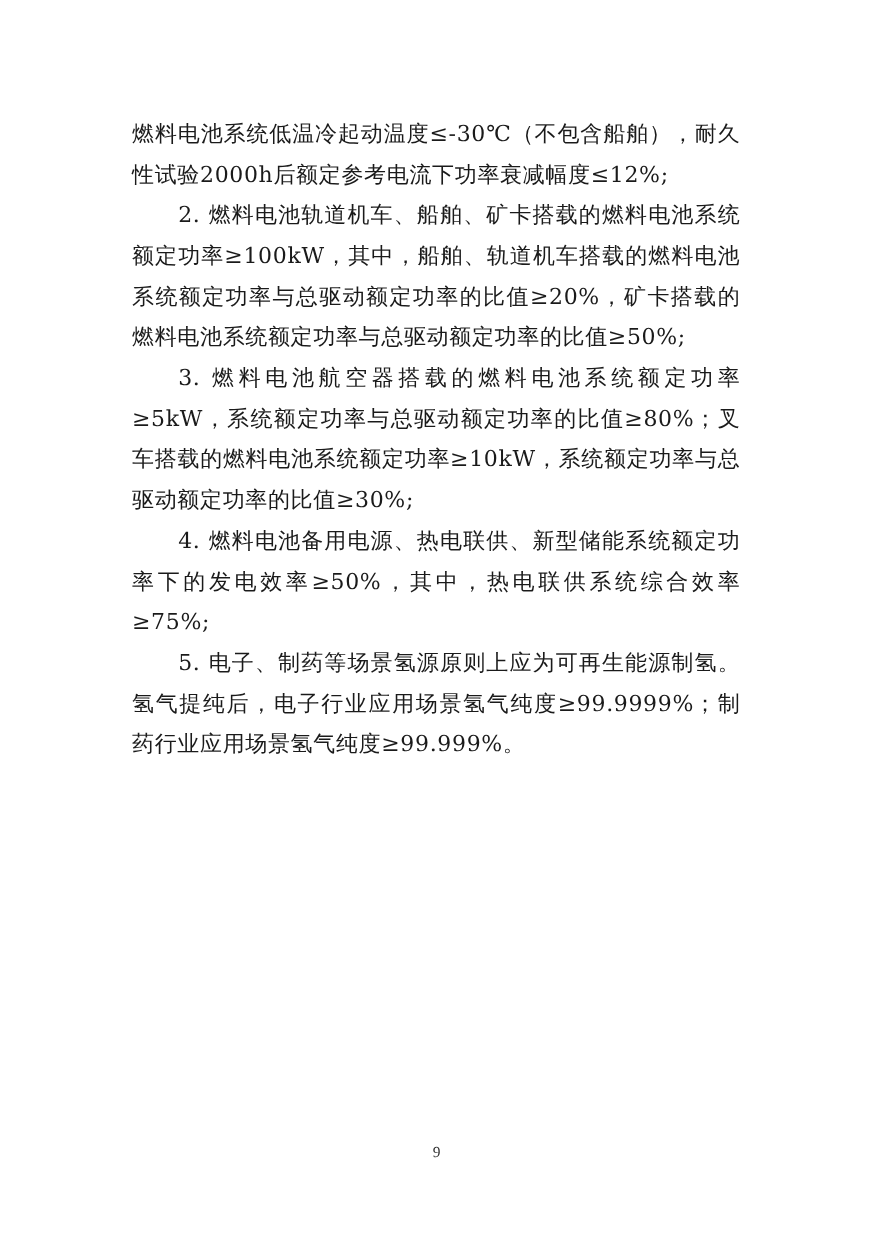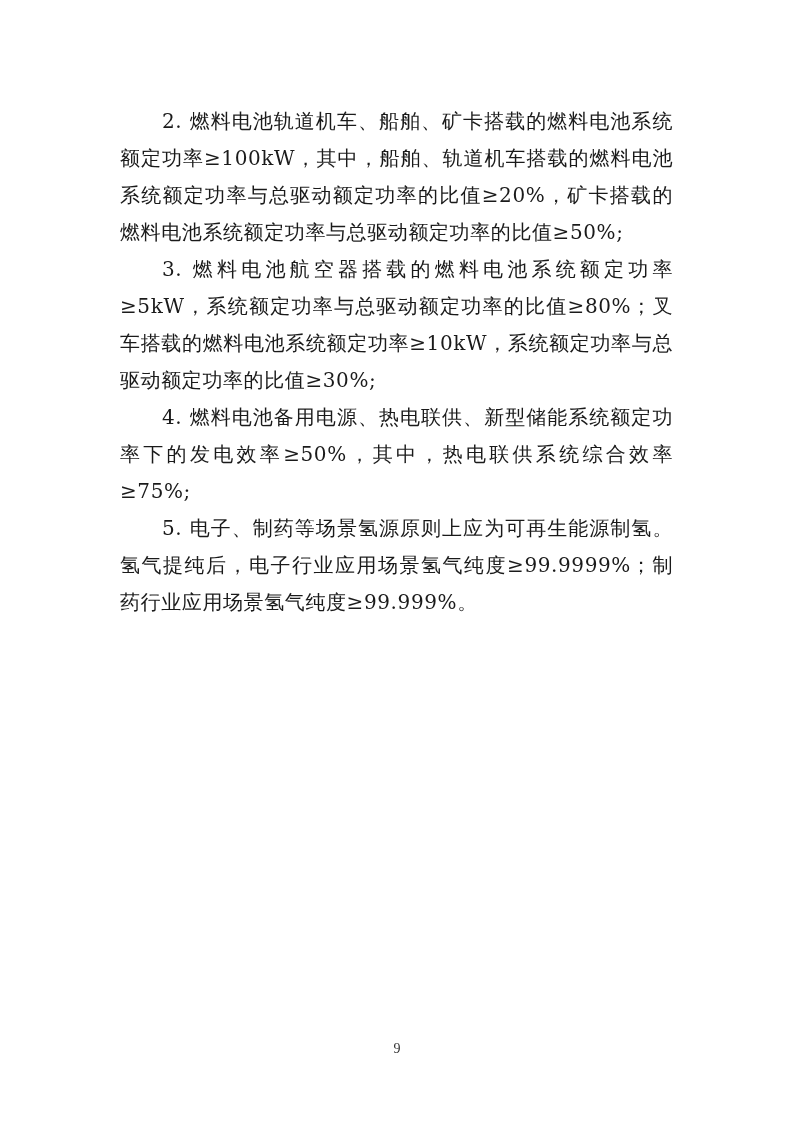--- a/index.html
+++ b/index.html
@@ -21,19 +21,20 @@
     position: absolute; left: 0; width: 794px; top: 1041px;
     text-align: center;
     font-family: "Liberation Serif", serif; font-size: 14px; color: #333;
   }
 </style>
 </head>
 <body>
 
 <div class="page">
   <div class="content">
+    <p class="para">燃料电池系统低温冷起动温度≤-30℃（不包含船舶），耐久性试验2000h后额定参考电流下功率衰减幅度≤12%;</p>
     <p class="para indent">2. 燃料电池轨道机车、船舶、矿卡搭载的燃料电池系统额定功率≥100kW，其中，船舶、轨道机车搭载的燃料电池系统额定功率与总驱动额定功率的比值≥20%，矿卡搭载的燃料电池系统额定功率与总驱动额定功率的比值≥50%;</p>
     <p class="para indent">3. 燃料电池航空器搭载的燃料电池系统额定功率≥5kW，系统额定功率与总驱动额定功率的比值≥80%；叉车搭载的燃料电池系统额定功率≥10kW，系统额定功率与总驱动额定功率的比值≥30%;</p>
     <p class="para indent">4. 燃料电池备用电源、热电联供、新型储能系统额定功率下的发电效率≥50%，其中，热电联供系统综合效率≥75%;</p>
     <p class="para indent">5. 电子、制药等场景氢源原则上应为可再生能源制氢。氢气提纯后，电子行业应用场景氢气纯度≥99.9999%；制药行业应用场景氢气纯度≥99.999%。</p>
   </div>
   <div class="page-number">9</div>
 </div>
 
 </body></html>

